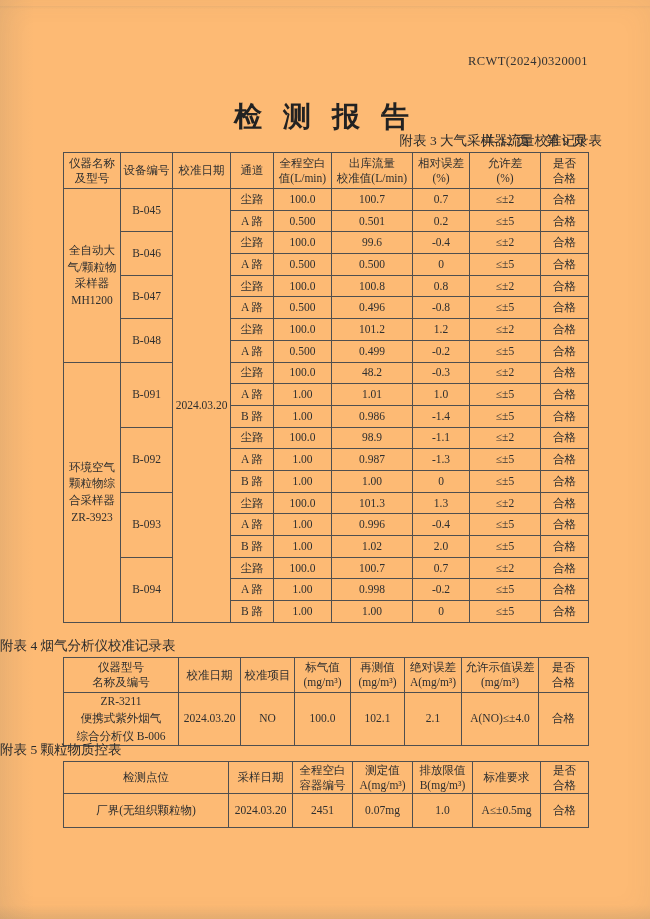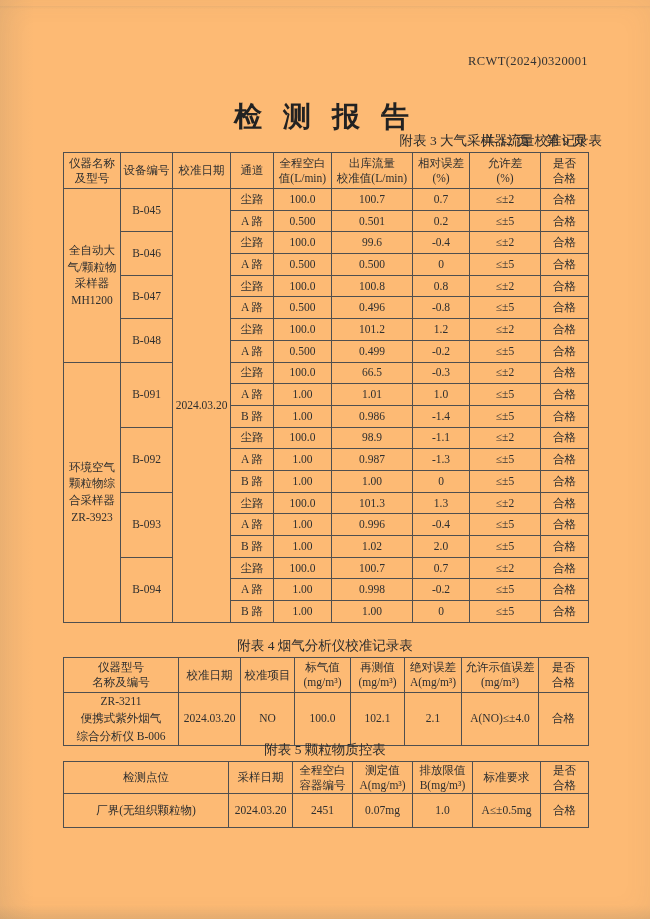--- a/index.html
+++ b/index.html
@@ -52,21 +52,21 @@
     font-size:13.5px;color:#2c2c2c;
   }
   .caption-row .caption{
     display:block;text-align:right;transform:translateX(14px);
   }
   .caption-row .pages{
     position:absolute;right:2px;top:0;display:flex;gap:16px;
   }
 
   .sub-caption{
-    position:absolute;left:0;width:100%;text-align:center;
+    position:absolute;left:0;width:100%;
     font-size:13.5px;color:#2c2c2c;
   }
   .t4caption{top:637px;}
   .t5caption{top:741px;}
 
   table{
     position:absolute;left:63px;
     width:525px;border-collapse:collapse;table-layout:fixed;
     font-size:11.5px;color:#2f2f2f;text-align:center;
   }
@@ -214,21 +214,21 @@
           <td>合格</td>
         </tr>
         <tr>
           <td class="instr" rowspan="12">环境空气
 颗粒物综
 合采样器
 ZR-3923</td>
           <td rowspan="3">B-091</td>
           <td>尘路</td>
           <td>100.0</td>
-          <td>66.5</td>
+          <td>48.2</td>
           <td>-0.3</td>
           <td>≤±2</td>
           <td>合格</td>
         </tr>
         <tr>
           <td>A 路</td>
           <td>1.00</td>
           <td>1.01</td>
           <td>1.0</td>
           <td>≤±5</td>

